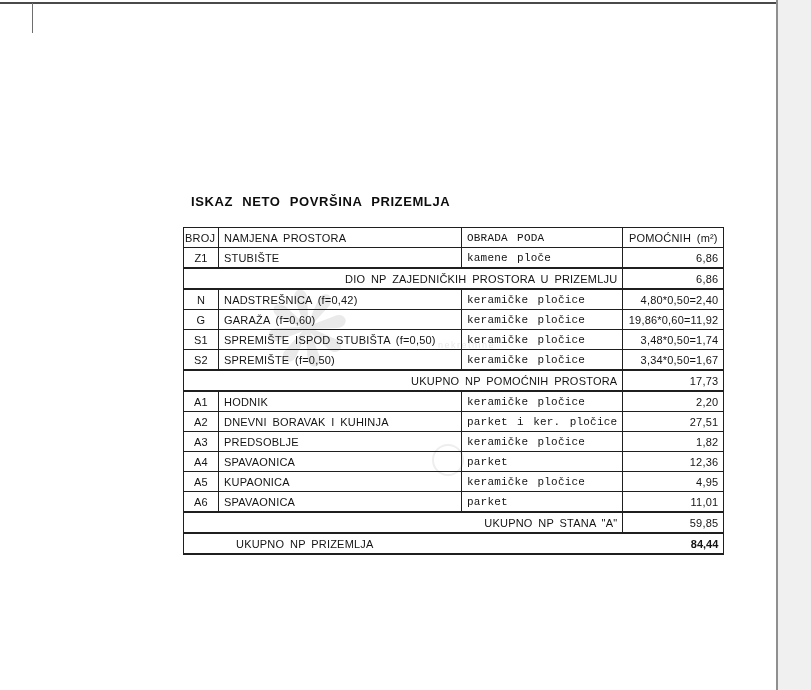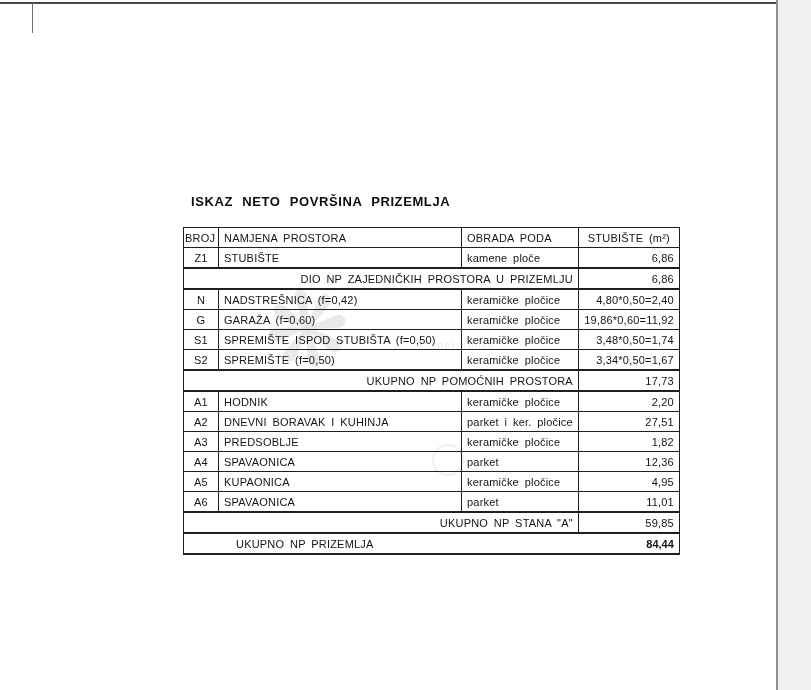--- a/index.html
+++ b/index.html
@@ -55,21 +55,21 @@
     overflow: hidden;
     letter-spacing: 0.2px;
     word-spacing: 2.5px;
     vertical-align: middle;
   }
   .areas th { text-align: left; }
   .h-broj { text-align: left; padding: 0 1px !important; }
   .h-val  { text-align: center !important; }
   .c-broj { text-align: center; padding: 0 1px; }
   .c-naziv { padding-left: 11px; }
-  .c-obrada { padding-left: 7px; }
+  .c-obrada { padding-left: 7px; font-family: Liberation Mono, monospace; }
   .c-val { text-align: right; padding-right: 5px; }
   .row-subtotal td { border-top-width: 2px; border-bottom-width: 2px; }
   .row-subtotal td.label { padding-left: 47px; text-align: right; }
   .sum-val { font-weight: bold; font-size: 11px; letter-spacing: 0; }
   .total-cell { padding: 0 5px 0 0; }
   .total-cell .label { padding-left: 47px; float: left; }
   .total-cell .sum-val { float: right; }
   .watermark { position: absolute; pointer-events: none; }
   .wm-star {
     left: 264px; top: 278px;
@@ -118,21 +118,21 @@
       <col style="width:35px">
       <col style="width:243px">
       <col style="width:106px">
       <col style="width:101px">
     </colgroup>
     <thead>
       <tr>
         <th class="h-broj">BROJ</th>
         <th class="c-naziv">NAMJENA PROSTORA</th>
         <th class="c-obrada">OBRADA PODA</th>
-        <th class="h-val">STUBIŠTE (m²)</th>
+        <th class="h-val">POMOĆNIH (m²)</th>
       </tr>
     </thead>
     <tbody>
         <tr>
           <td class="c-broj">Z1</td>
           <td class="c-naziv">STUBIŠTE</td>
           <td class="c-obrada">kamene ploče</td>
           <td class="c-val">6,86</td>
         </tr>
         <tr class="row-subtotal">

